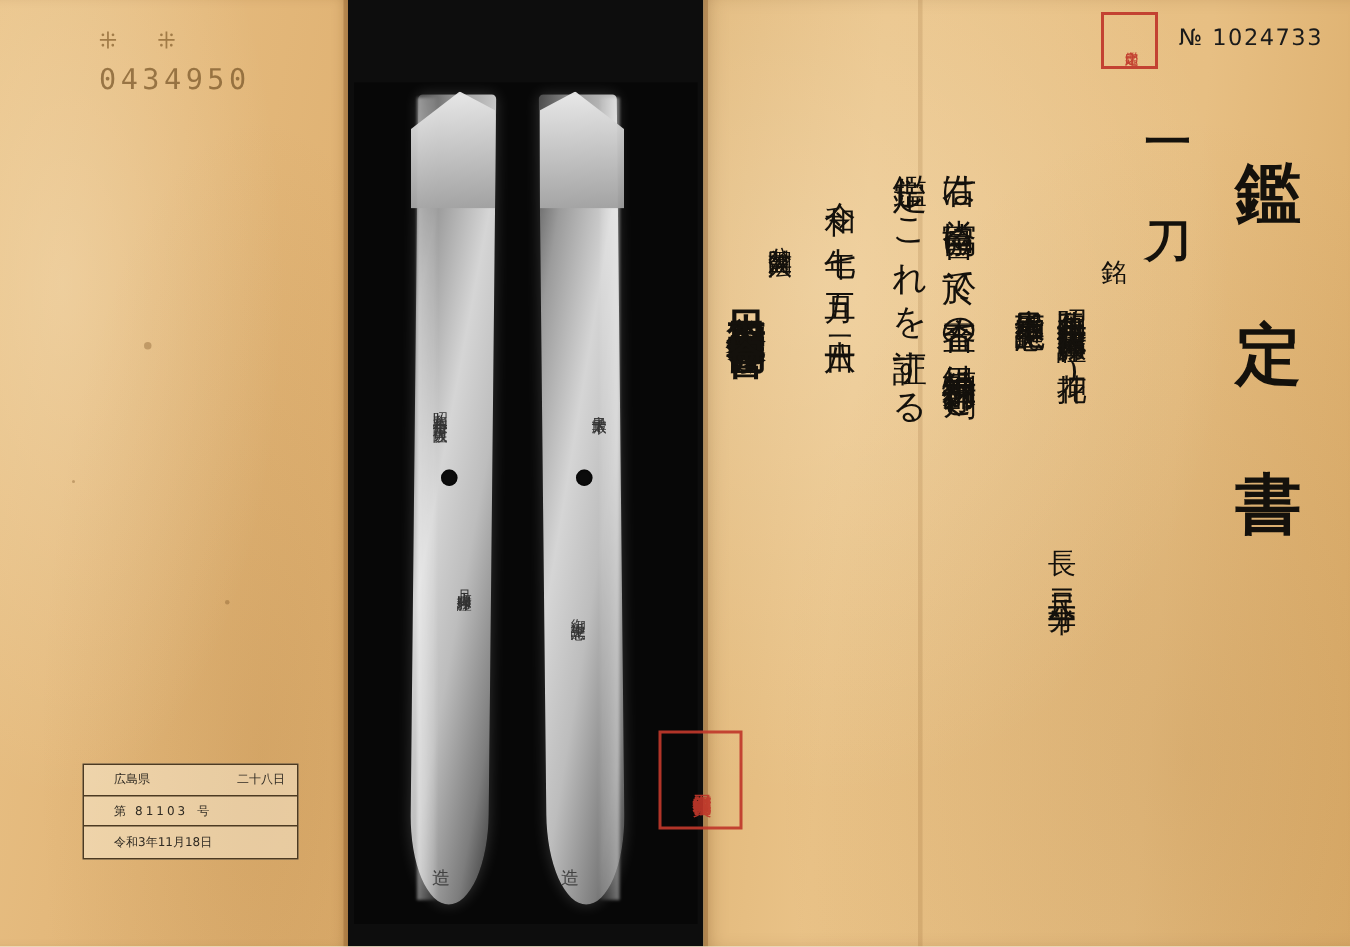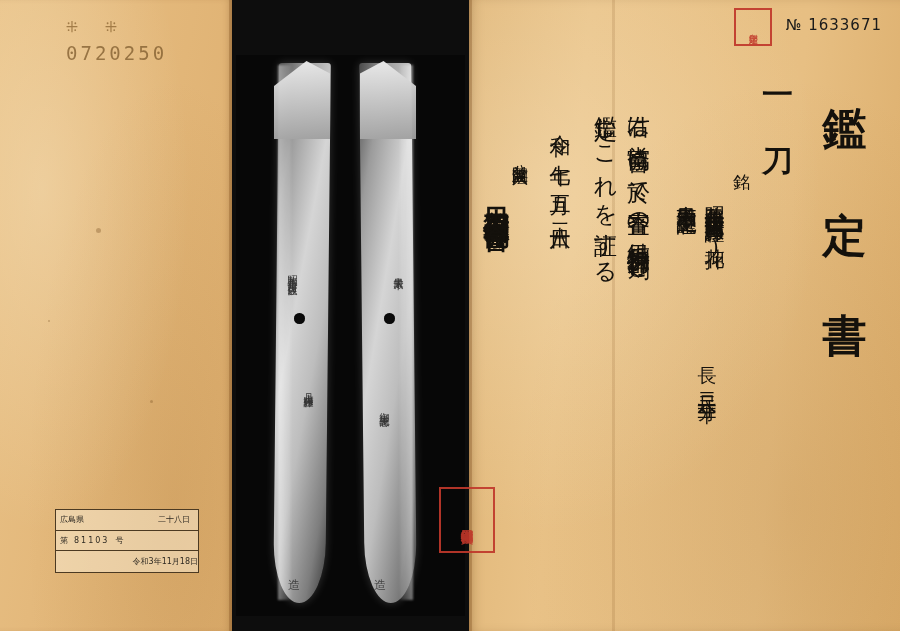--- a/index.html
+++ b/index.html
@@ -98,25 +98,25 @@
     background: rgba(255,248,230,.45);
     font-family: "DejaVu Sans", sans-serif;
     color: #2f2a22;
   }
   .stampbox .row {
     height: 33.3%;
     display: flex;
     align-items: center;
     border-bottom: 1px solid #4c3a22;
     font-size: 8px;
-    padding-left: 4px;
+    padding-left: 20px;
     box-sizing: border-box;
     white-space: nowrap;
   }
-  .stampbox .row:last-child { border-bottom: none; justify-content: flex-end; }
+  .stampbox .row:last-child { border-bottom: none; }
   .stampbox .r1 { justify-content: space-between; padding-right: 8px; }
   .stampbox .r2 span { margin-right: 6px; }
   .stampbox .num { letter-spacing: 2px; }
 
   
   .blade-photo {
     position: absolute;
     left: 236px;
     top: 55px;
     width: 229px;
@@ -338,21 +338,21 @@
   <div class="panel panel-right">
     <div class="paper-noise"></div>
   </div>
 
   <div class="fold fold-a"></div>
   <div class="fold fold-b"></div>
   <div class="fold fold-c"></div>
 
   <div class="perf-wrap">
     <div class="perf-row perf-top">⁜  ⁜</div>
-    <div class="perf-row perf-bot">0720250</div>
+    <div class="perf-row perf-bot">0434950</div>
   </div>
 
   <div class="stampbox">
     <div class="row r1">
       <span>広島県</span>
       <span>二十八日</span>
     </div>
     <div class="row r2">
       <span>第</span>
       <span class="num">81103</span>
@@ -391,15 +391,15 @@
   <div class="vtext t-mei-line2">皇太子殿下御誕生記念</div>
   <div class="vtext t-length">長 二尺二寸二分半</div>
   <div class="vtext t-body1">右は當協會に於て審査の結果特別保存刀剣と</div>
   <div class="vtext t-body2">鑑定しこれを証する</div>
   <div class="vtext t-date">令和 七年 五月 二十八日</div>
   <div class="vtext t-org1">公益財團法人</div>
   <div class="vtext t-org2">日本美術刀剣保存協會</div>
 
   <div class="seal seal-top">鑑定之印</div>
   <div class="seal seal-org">日本美術刀剣保存協會印</div>
-  <div class="serial">№ 1633671</div>
+  <div class="serial">№ 1024733</div>
 
 </div>
 
 </body></html>

